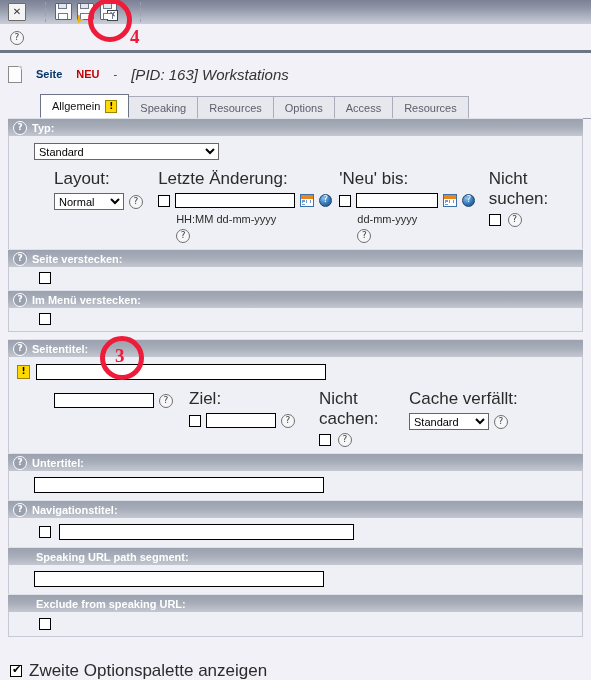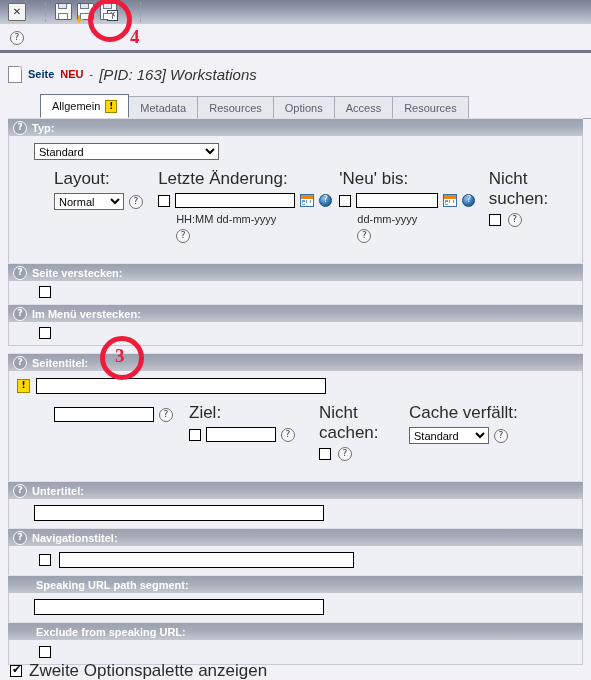--- a/index.html
+++ b/index.html
@@ -40,21 +40,21 @@
   #header-rule{position:absolute;left:0;top:50px;width:591px;height:3px;
     background:#6d7485;}
   .help-circle{
     display:inline-block;width:12px;height:12px;line-height:11px;
     border:1px solid #6f6f6f;border-radius:50%;text-align:center;
     font-size:9px;color:#3a3a3a;background:#f7f7fa;
     font-family:"DejaVu Sans",sans-serif;vertical-align:middle;}
   .help-circle.on-dark{border-color:#ffffff;color:#ffffff;background:#9aa0ae;}
   
   #rec-title{position:absolute;left:8px;top:64px;width:575px;height:20px;
-    display:flex;align-items:center;gap:6px;}
+    display:flex;align-items:center;gap:14px;}
   .page-doc-icon{width:12px;height:15px;background:#fdfdfd;border:1px solid #8b8b8b;
     position:relative;}
   .page-doc-icon:after{content:"";position:absolute;right:-1px;top:-1px;
     border-top:4px solid #c9c9c9;border-left:4px solid transparent;}
   #rec-title .t1{font-weight:bold;color:#00366b;font-size:11px;}
   #rec-title .t-new{font-weight:bold;color:#c00000;font-size:11px;}
   #rec-title .t-sep{color:#333;font-size:11px;}
   #rec-title .t-pid{font-style:italic;color:#333;font-size:15px;}
   
   #tabbar{position:absolute;left:8px;top:94px;width:575px;height:24px;
@@ -70,21 +70,21 @@
     border:1px solid #9b8300;color:#000;font-size:9px;font-weight:bold;
     line-height:10px;text-align:center;font-family:"DejaVu Sans",sans-serif;}
   
   #form{position:absolute;left:8px;top:118px;width:575px;}
   .sec-head{height:18px;display:flex;align-items:center;gap:5px;padding-left:5px;
     background:linear-gradient(to bottom,#9ba1ae 0%,#a6acb8 45%,#c3c7d0 100%);
     color:#ffffff;font-weight:bold;font-size:11px;
     border-top:1px solid #dfe1e8;box-sizing:border-box;position:relative;}
   .sec-head.plain{padding-left:28px;}
   .sec-body{background:#eff0f5;border-left:1px solid #c7c9d4;
-    border-right:1px solid #c7c9d4;box-sizing:border-box;padding:6px 0 20px 0;}
+    border-right:1px solid #c7c9d4;box-sizing:border-box;padding:6px 0 6px 0;}
   .inp{border:1px solid #000;background:#fff;height:15px;box-sizing:border-box;
     font-family:"Liberation Sans",sans-serif;font-size:11px;padding:0 2px;}
   select.sel{border:1px solid #666;background:#fff;height:17px;
     font-family:"Liberation Sans",sans-serif;font-size:11px;
     box-sizing:border-box;}
   .cbx{width:12px;height:12px;border:1px solid #000;background:#fff;
     box-sizing:border-box;display:inline-block;vertical-align:middle;
     position:relative;cursor:pointer;}
   .cbx.checked:after{content:"✔";position:absolute;left:1px;top:-3px;
     font-size:11px;color:#000;font-family:"DejaVu Sans",sans-serif;}
@@ -154,21 +154,21 @@
   <span class="t-sep">-</span>
   <span class="t-pid">[PID: 163] Workstations</span>
 </div>
 
 <div id="tabbar">
   <div class="tab active">
     <span>Allgemein</span>
     <span class="warn-badge">!</span>
   </div>
   <div class="tab">
-    <span>Metadata</span>
+    <span>Speaking</span>
   </div>
   <div class="tab">
     <span>Resources</span>
   </div>
   <div class="tab">
     <span>Options</span>
   </div>
   <div class="tab">
     <span>Access</span>
   </div>

